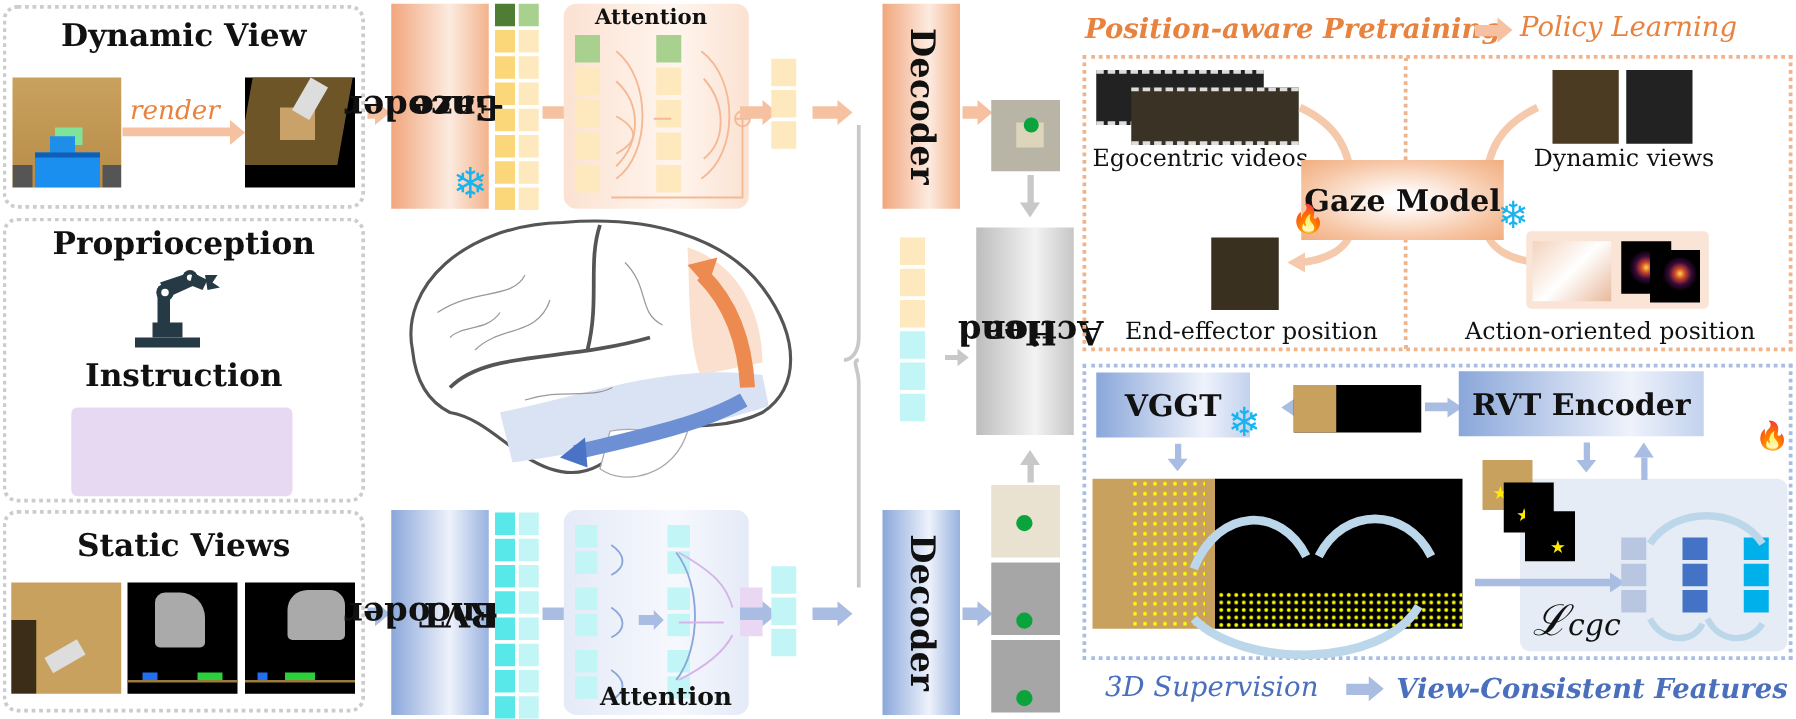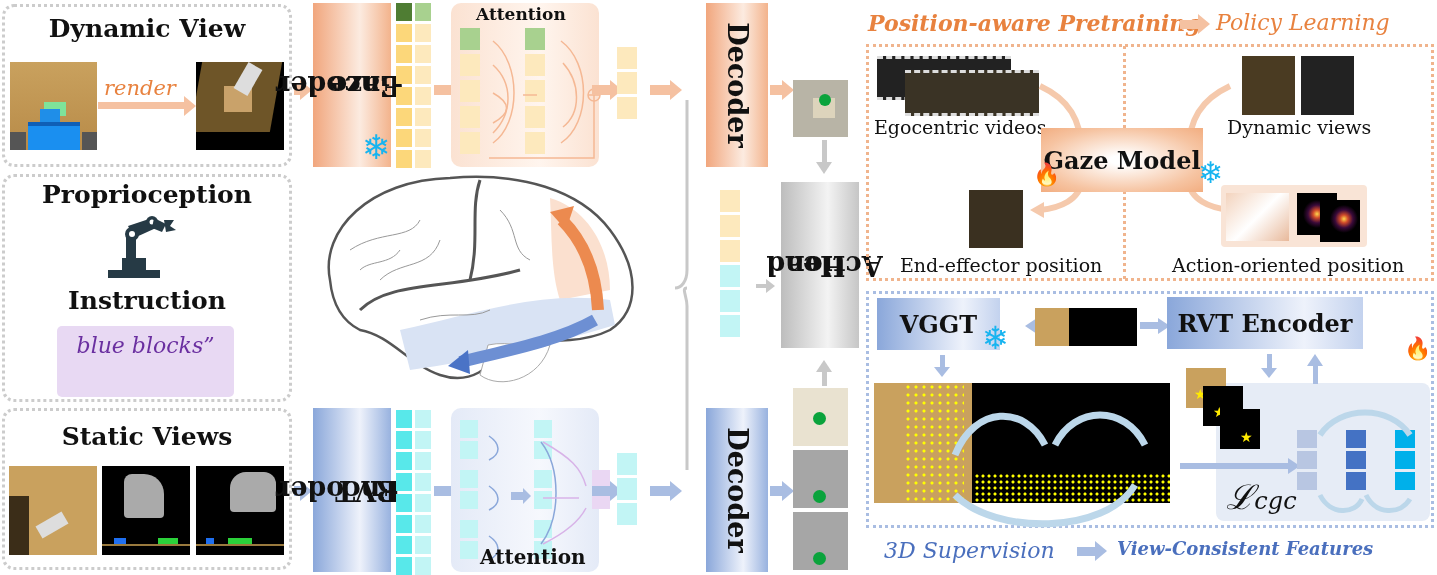--- a/index.html
+++ b/index.html
@@ -49,21 +49,20 @@
   <path d="M24 14 L48 6 L52 16 L30 26 Z" fill="#263a45"></path>
   <circle cx="28" cy="22" r="7" fill="#263a45"></circle>
     <circle cx="28" cy="22" r="3" fill="#fff"></circle>
   <circle cx="48" cy="10" r="6" fill="#263a45"></circle>
     <circle cx="48" cy="10" r="2.5" fill="#fff"></circle>
   <path d="M50 6 L62 12 L58 20 L48 16 Z" fill="#263a45"></path>
   <path d="M60 8 L70 8 L66 14 L72 18 L62 20 Z" fill="#263a45"></path>
 </svg>
 <div class="title" style="left:2px;top:286px;width:290px">Instruction</div>
 <div class="abs" style="left:57px;top:326px;width:177px;height:71px;background:#e8d9f3;border-radius:5px;text-align:center;font-style:italic;font-size:22px;color:#6a2fa0;line-height:30px;padding-top:5px">
-  <div>blue blocks”</div>
 </div>
 
 <div class="dotbox" style="left:2px;top:408px;width:290px;height:162px"></div>
 <div class="title" style="left:2px;top:422px;width:290px">Static Views</div>
 <div class="img" style="left:9px;top:466px;width:88px;height:89px;background:#c9a15e">
   <div class="abs" style="left:0;top:30px;width:20px;height:59px;background:#3b2d18"></div>
   <div class="abs" style="left:28px;top:52px;width:30px;height:14px;background:#ddd;transform:rotate(-30deg)"></div>
 </div>
 <div class="img" style="left:102px;top:466px;width:88px;height:89px;background:#000">
   <div class="abs" style="left:22px;top:8px;width:40px;height:44px;background:#aaa;border-radius:8px 20px 4px 4px"></div>
@@ -371,13 +370,13 @@
   <path d="M110 40 C90 10 40 10 20 40" stroke="#bcd7ea" stroke-width="6" fill="none"></path>
   <path d="M20 100 C30 120 55 120 62 104" stroke="#bcd7ea" stroke-width="5" fill="none"></path>
   <path d="M66 100 C76 120 100 120 110 104" stroke="#bcd7ea" stroke-width="5" fill="none"></path>
 </svg>
 <div class="abs" style="left:1226px;top:480px;font-family:'DejaVu Serif',serif;font-style:italic;font-size:34px;line-height:34px">
   <span>ℒ</span><span style="font-size:24px">cgc</span>
 </div>
 <div class="lbl" style="left:884px;top:538px;font-size:22px;font-style:italic;color:#4a6fbd">3D Supervision</div>
 <div class="shaft-b" style="left:1077px;top:547px;width:20px;height:9px"></div>
 <div class="arrow-b" style="left:1095px;top:541px"></div>
-<div class="lbl" style="left:1117px;top:538px;font-size:18px;font-weight:bold;font-style:italic;color:#4a6fbd">View-Consistent Features</div>
+<div class="lbl" style="left:1117px;top:538px;font-size:22px;font-weight:bold;font-style:italic;color:#4a6fbd">View-Consistent Features</div>
 
 </body></html>

